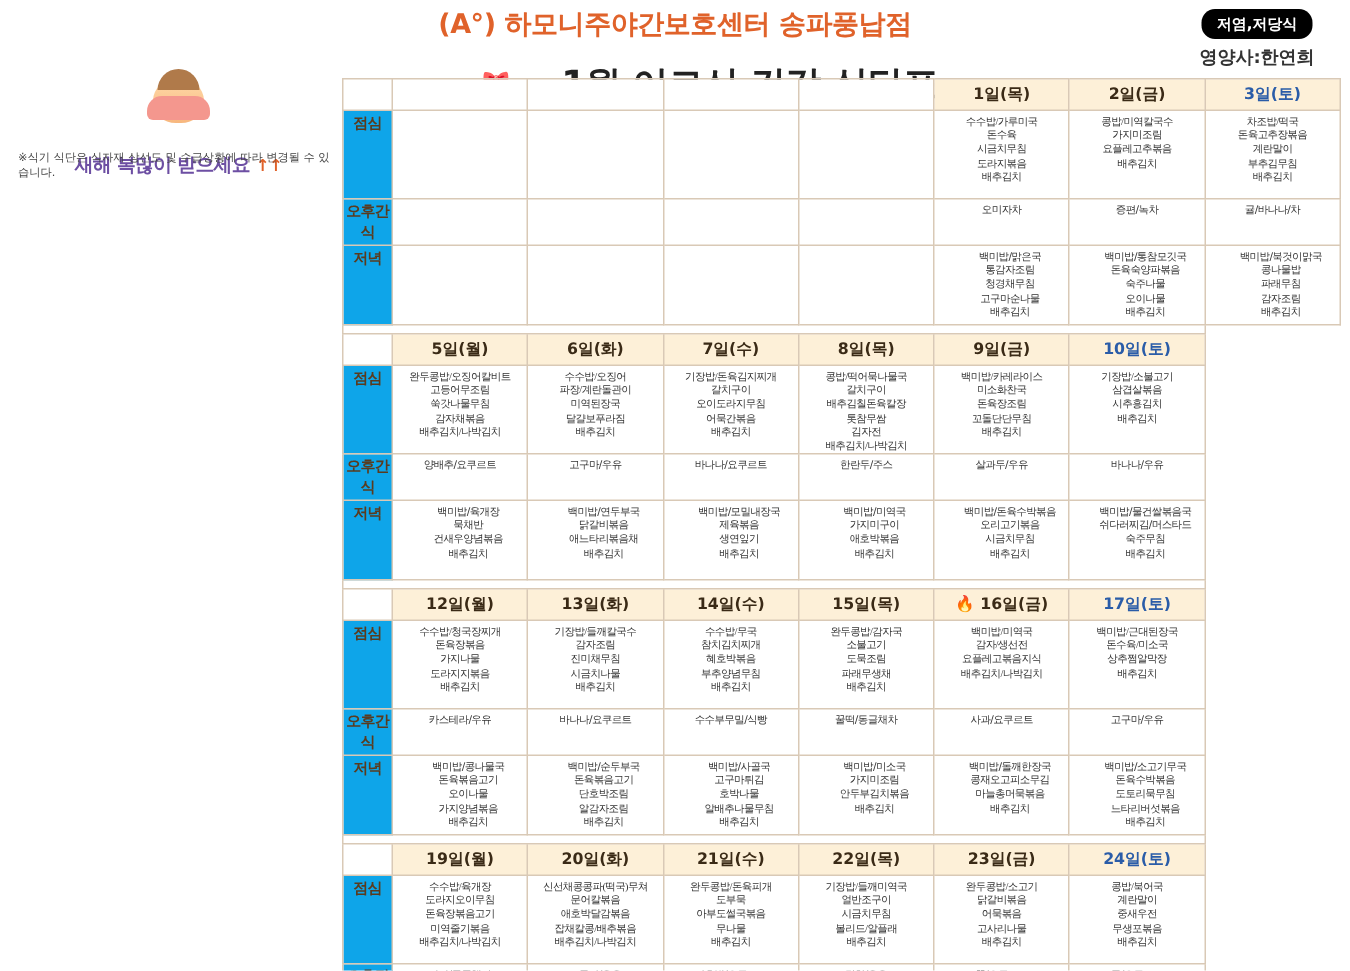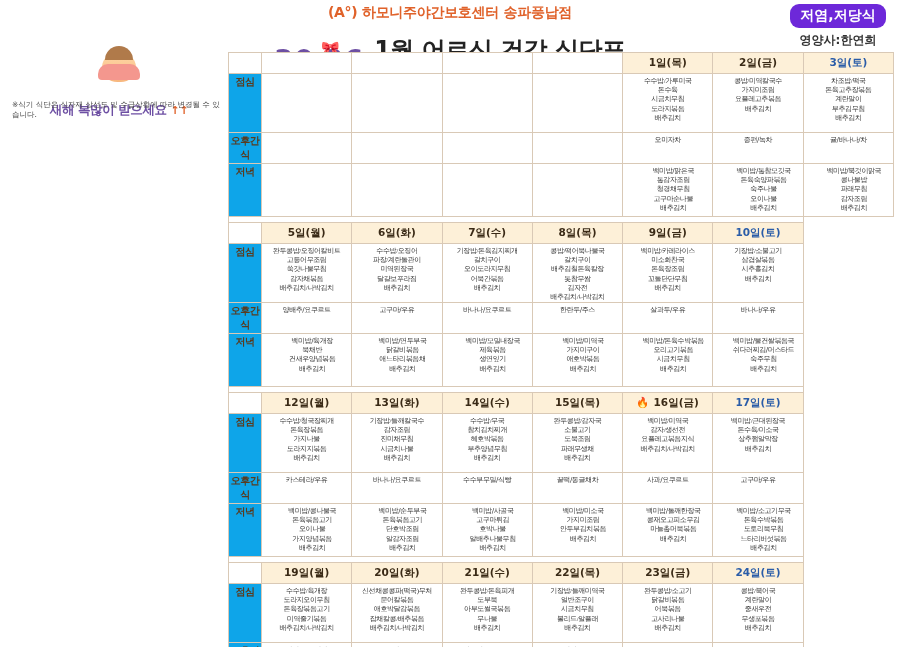--- a/index.html
+++ b/index.html
@@ -8,27 +8,27 @@
     background:#ffffff;
     font-family:"DejaVu Sans","Liberation Sans",sans-serif;
     color:#222;
     overflow:hidden;
   }
   .page{position:relative;width:900px;height:647px;}
 
   
   .header{position:relative;height:52px;}
   .center-title{position:absolute;left:0;right:0;top:4px;text-align:center;}
-  .org-name{font-size:14px;font-weight:bold;color:#e0622a;letter-spacing:-.3px;}
+  .org-name{font-size:18px;font-weight:bold;color:#e0622a;letter-spacing:-.3px;}
   .title-row{display:flex;align-items:center;justify-content:center;gap:10px;margin-top:2px;}
   .year{font-size:27px;font-weight:bold;color:#6d4fa3;letter-spacing:1px;position:relative;margin-top:20px;}
   .year .knot{position:absolute;left:47px;top:-4px;font-size:15px;}
   .main-title{font-size:24px;font-weight:bold;color:#222;letter-spacing:-.5px;}
   .right-badges{position:absolute;right:14px;top:4px;text-align:center;width:96px;}
-  .badge-pill{display:inline-block;background:#6d28d9;color:#fff;font-size:14px;font-weight:bold;
+  .badge-pill{display:inline-block;background:#000000;color:#fff;font-size:10px;font-weight:bold;
               border-radius:9px;padding:3px 10px;}
   .nutri{font-size:12px;font-weight:bold;color:#333;margin-top:4px;}
 
   
   .promo{position:absolute;left:6px;top:52px;width:222px;}
   .promo-greet{display:flex;align-items:center;gap:20px;height:46px;padding-left:4px;flex-direction:column;}
   .promo-face{width:34px;height:30px;border-radius:50% 50% 45% 45%;
     background:linear-gradient(#ffd9a8,#f7b77e);position:relative;flex:none;}
   .promo-face:before{content:"";position:absolute;left:3px;top:-6px;width:28px;height:14px;
     background:#b07a4a;border-radius:14px 14px 0 0;}

